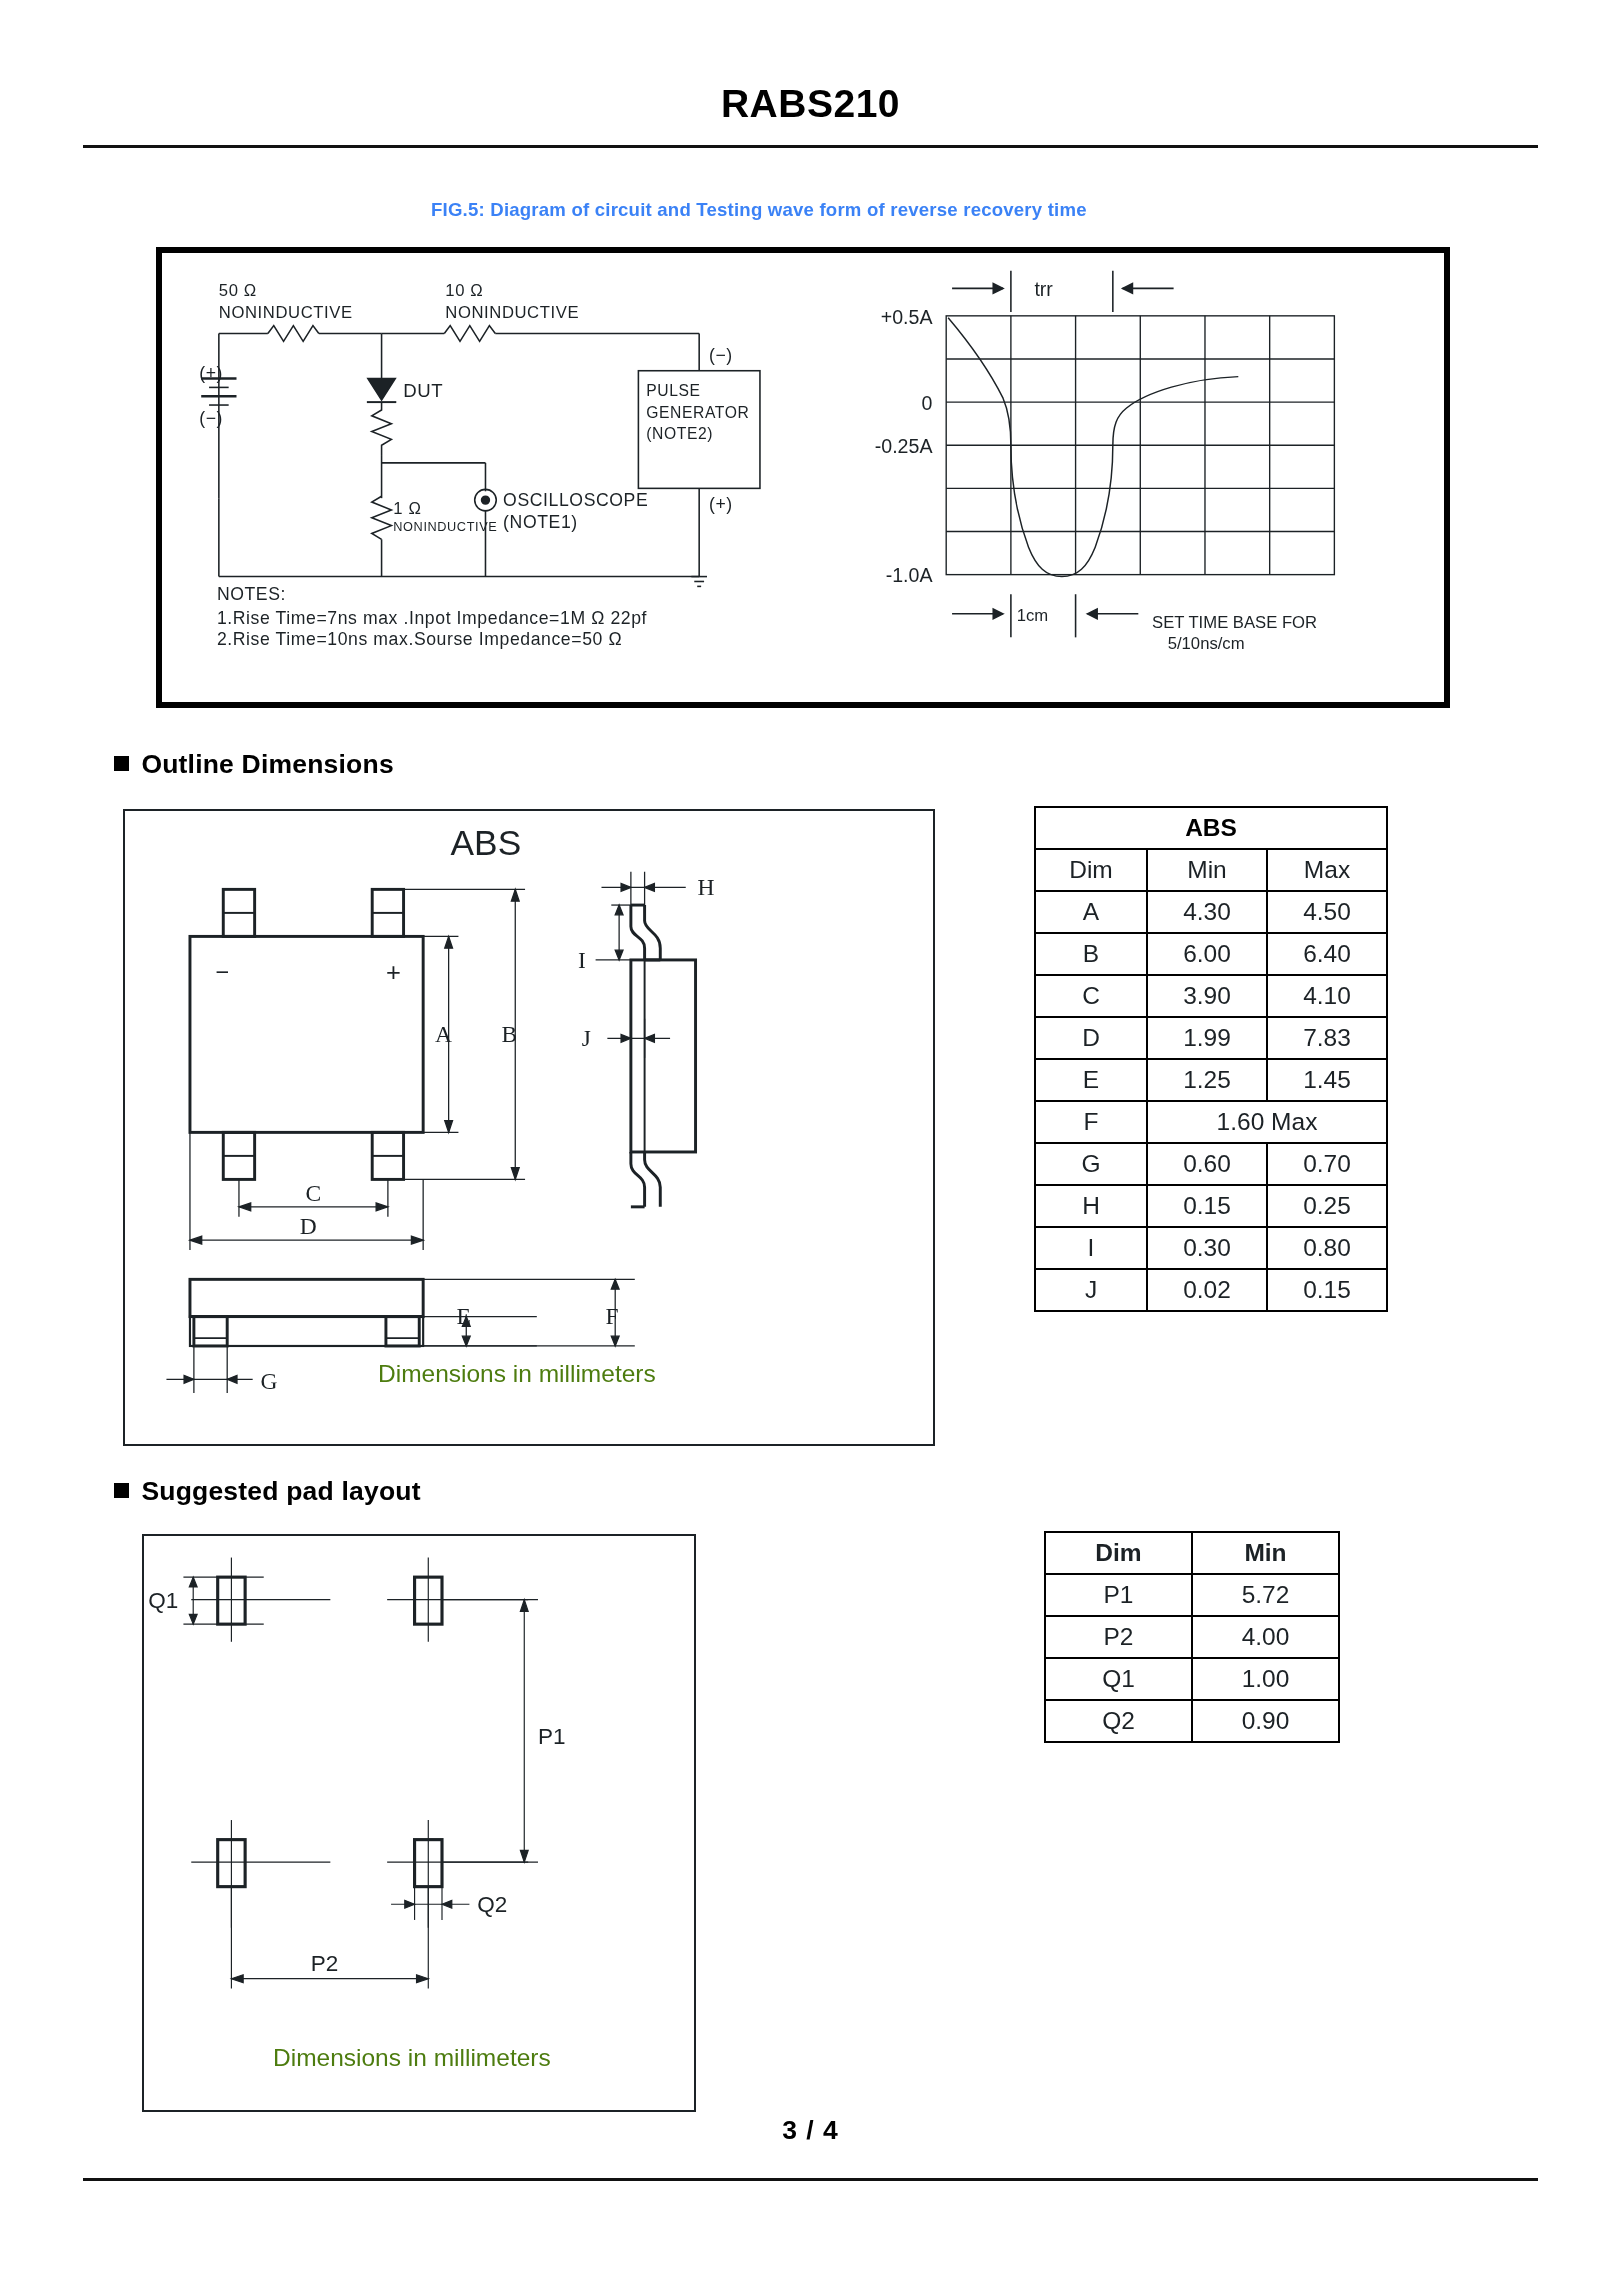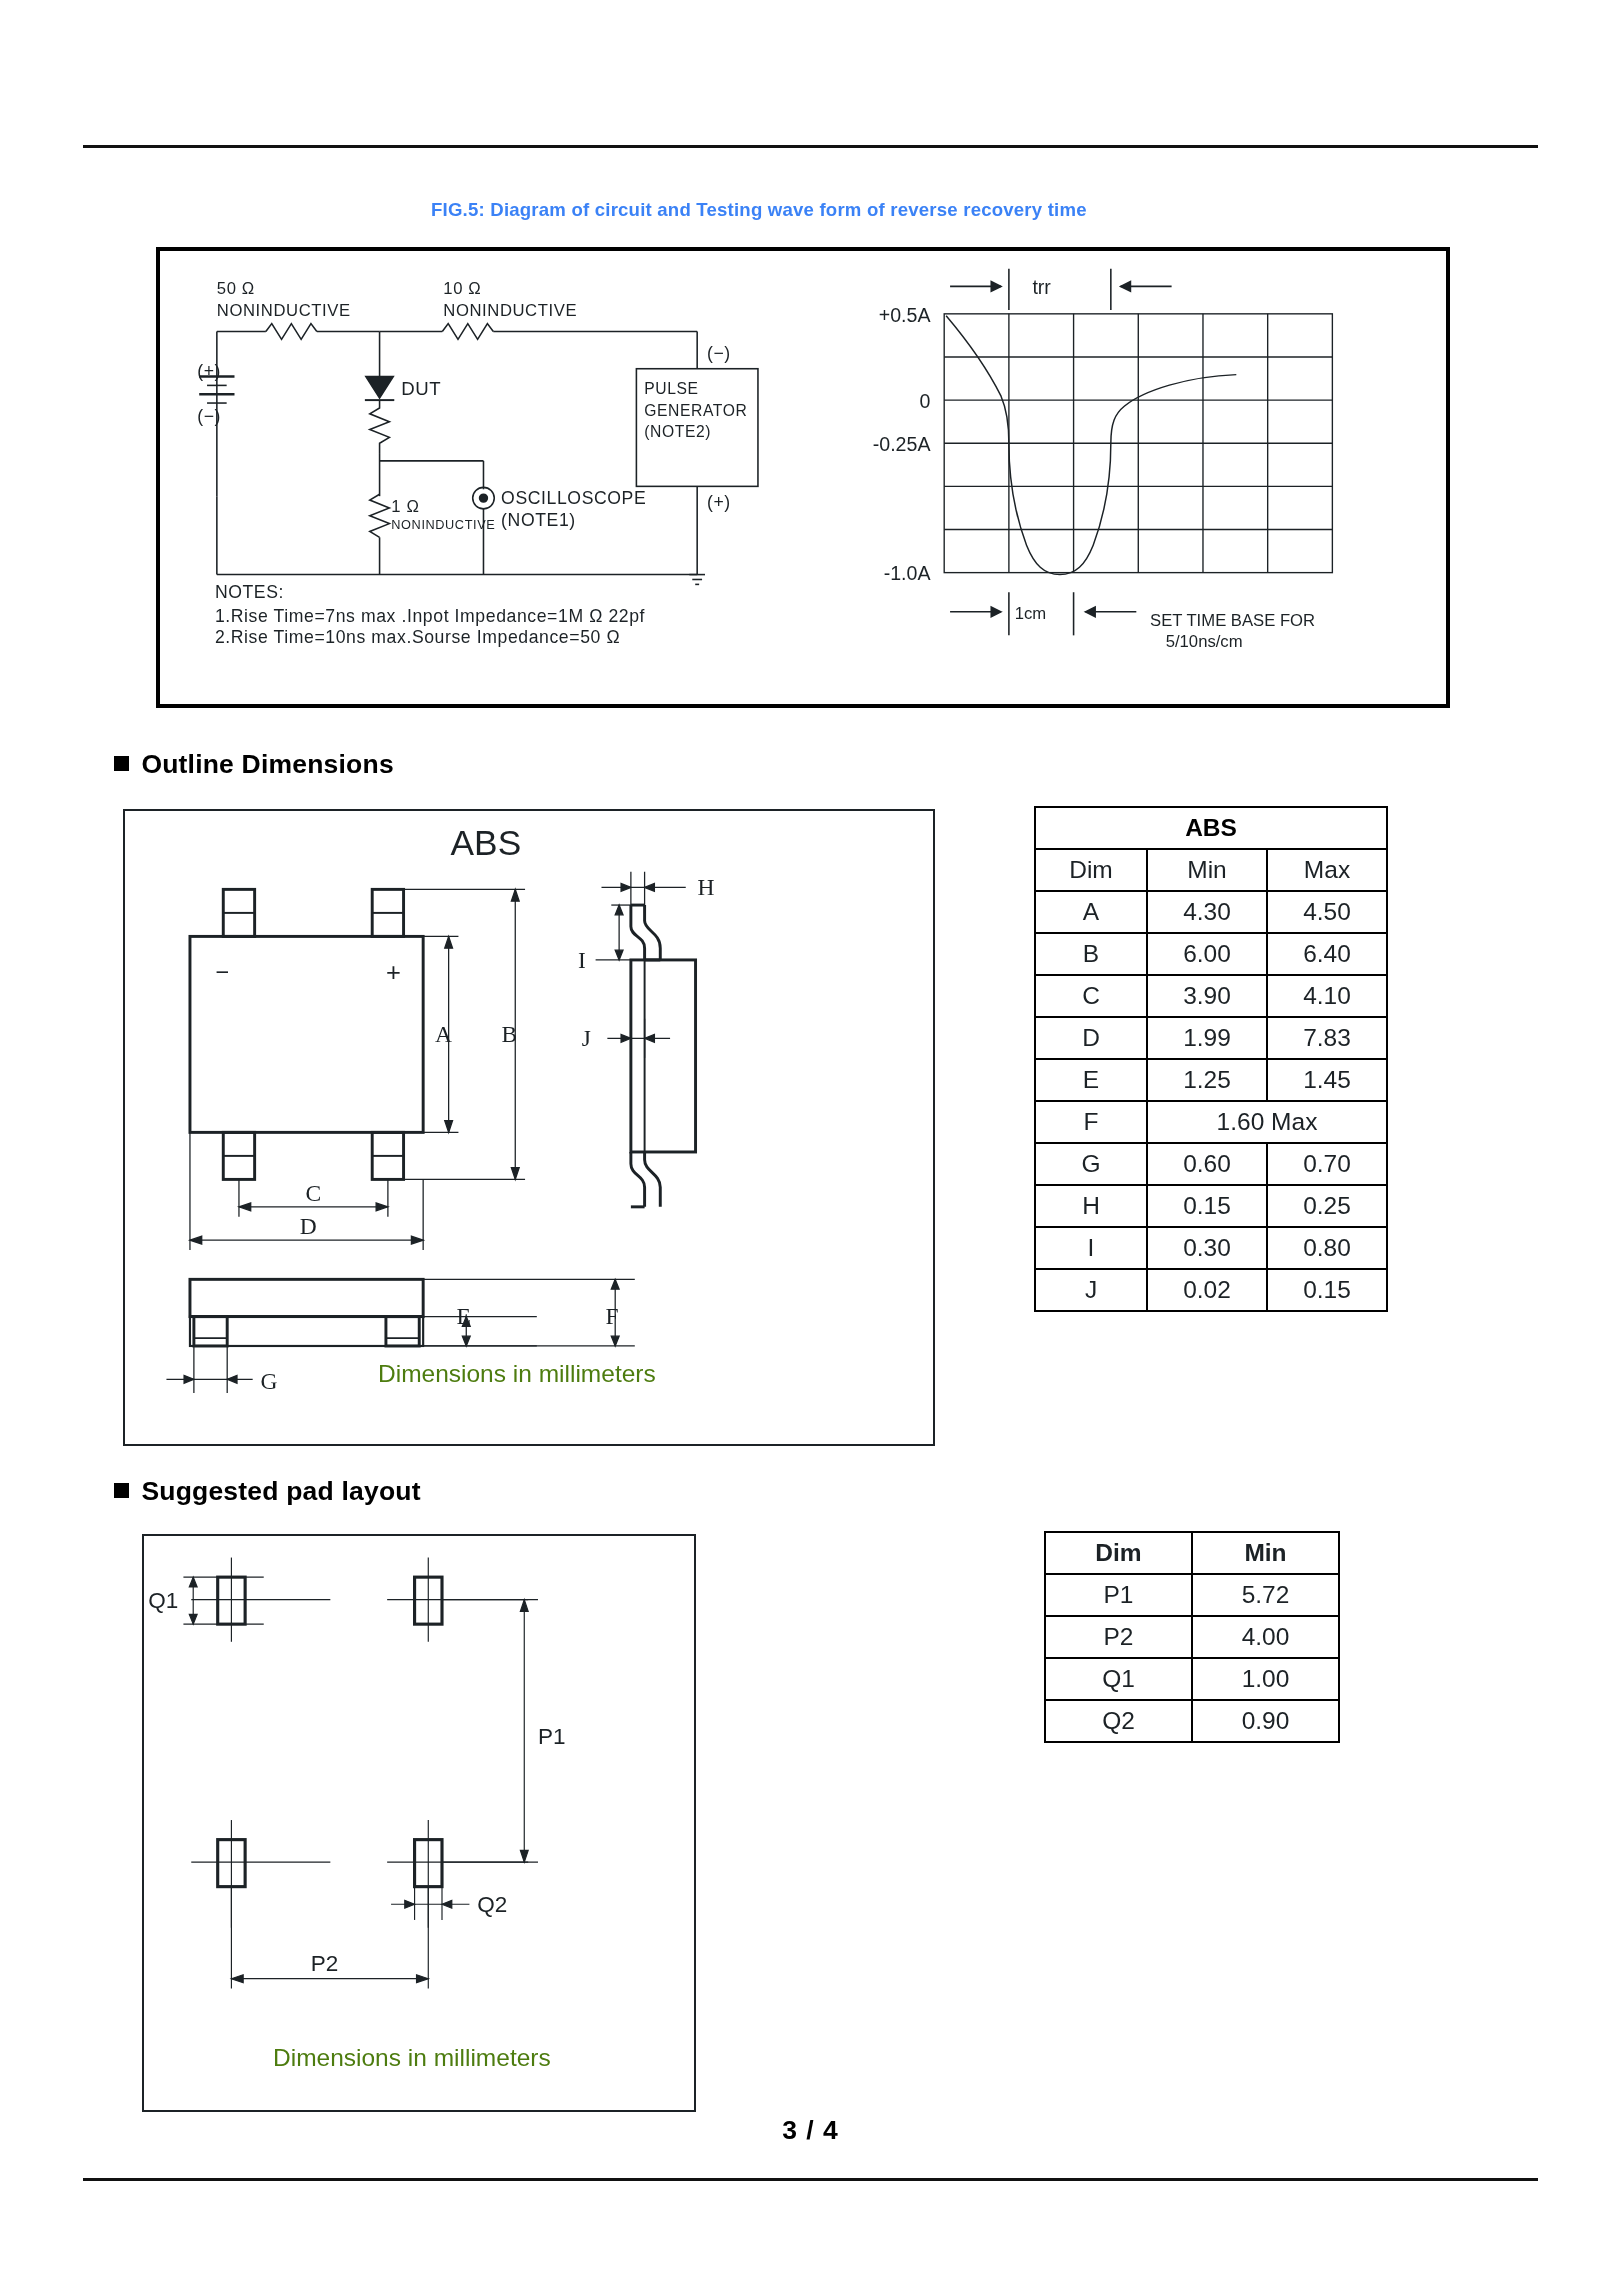--- a/index.html
+++ b/index.html
@@ -71,21 +71,21 @@
     color: #3b82f6;
     white-space: nowrap;
     letter-spacing: 0.2px;
   }
   .fig5-box {
     position: absolute;
     top: 247px;
     left: 156px;
     width: 1294px;
     height: 461px;
-    border: 4px solid #000000;
+    border: 6px solid #000000;
     box-sizing: border-box;
   }
   .fig5-svg { position: absolute; top: 0; left: 0; }
 
   
   .section-head {
     position: absolute;
     font-size: 26.5px;
     font-weight: bold;
     color: #000;
@@ -152,20 +152,21 @@
   #abs-table td.dimcol, #abs-table th.dimcol { width: 110px; }
   #pad-table { top: 1531px; left: 1044px; }
   #pad-table td, #pad-table th { width: 145px; }
   #pad-table th.colhead, #pad-table th.dimcol { font-weight: bold; font-size: 24.5px; }
 </style>
 </head>
 <body>
 
 <div class="page">
 
+  <div class="doc-title">RABS210</div>
   <div class="header-rule"></div>
 
   <div class="fig5-caption">FIG.5: Diagram of circuit and Testing wave form of reverse recovery time</div>
 
   <div class="fig5-box">
     <svg class="fig5-svg" width="1290" height="457" viewBox="0 0 1316 466">
       <g fill="none" stroke="#1c2226" stroke-width="1.6">
 
         <path d="M 58 82 L 58 82"></path>
 

